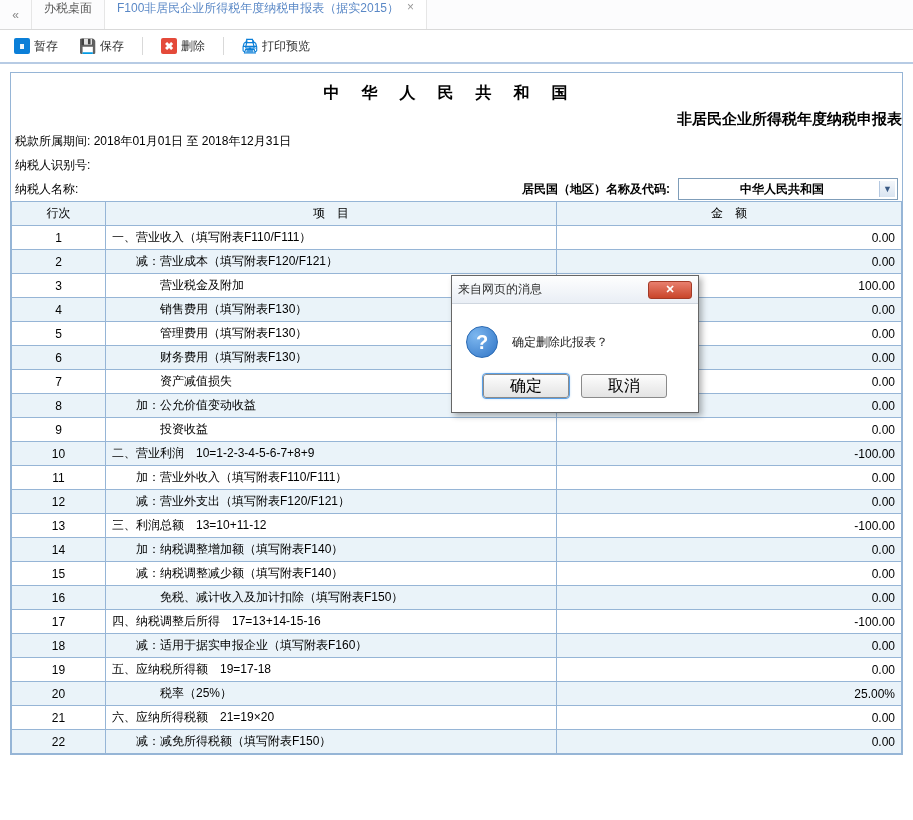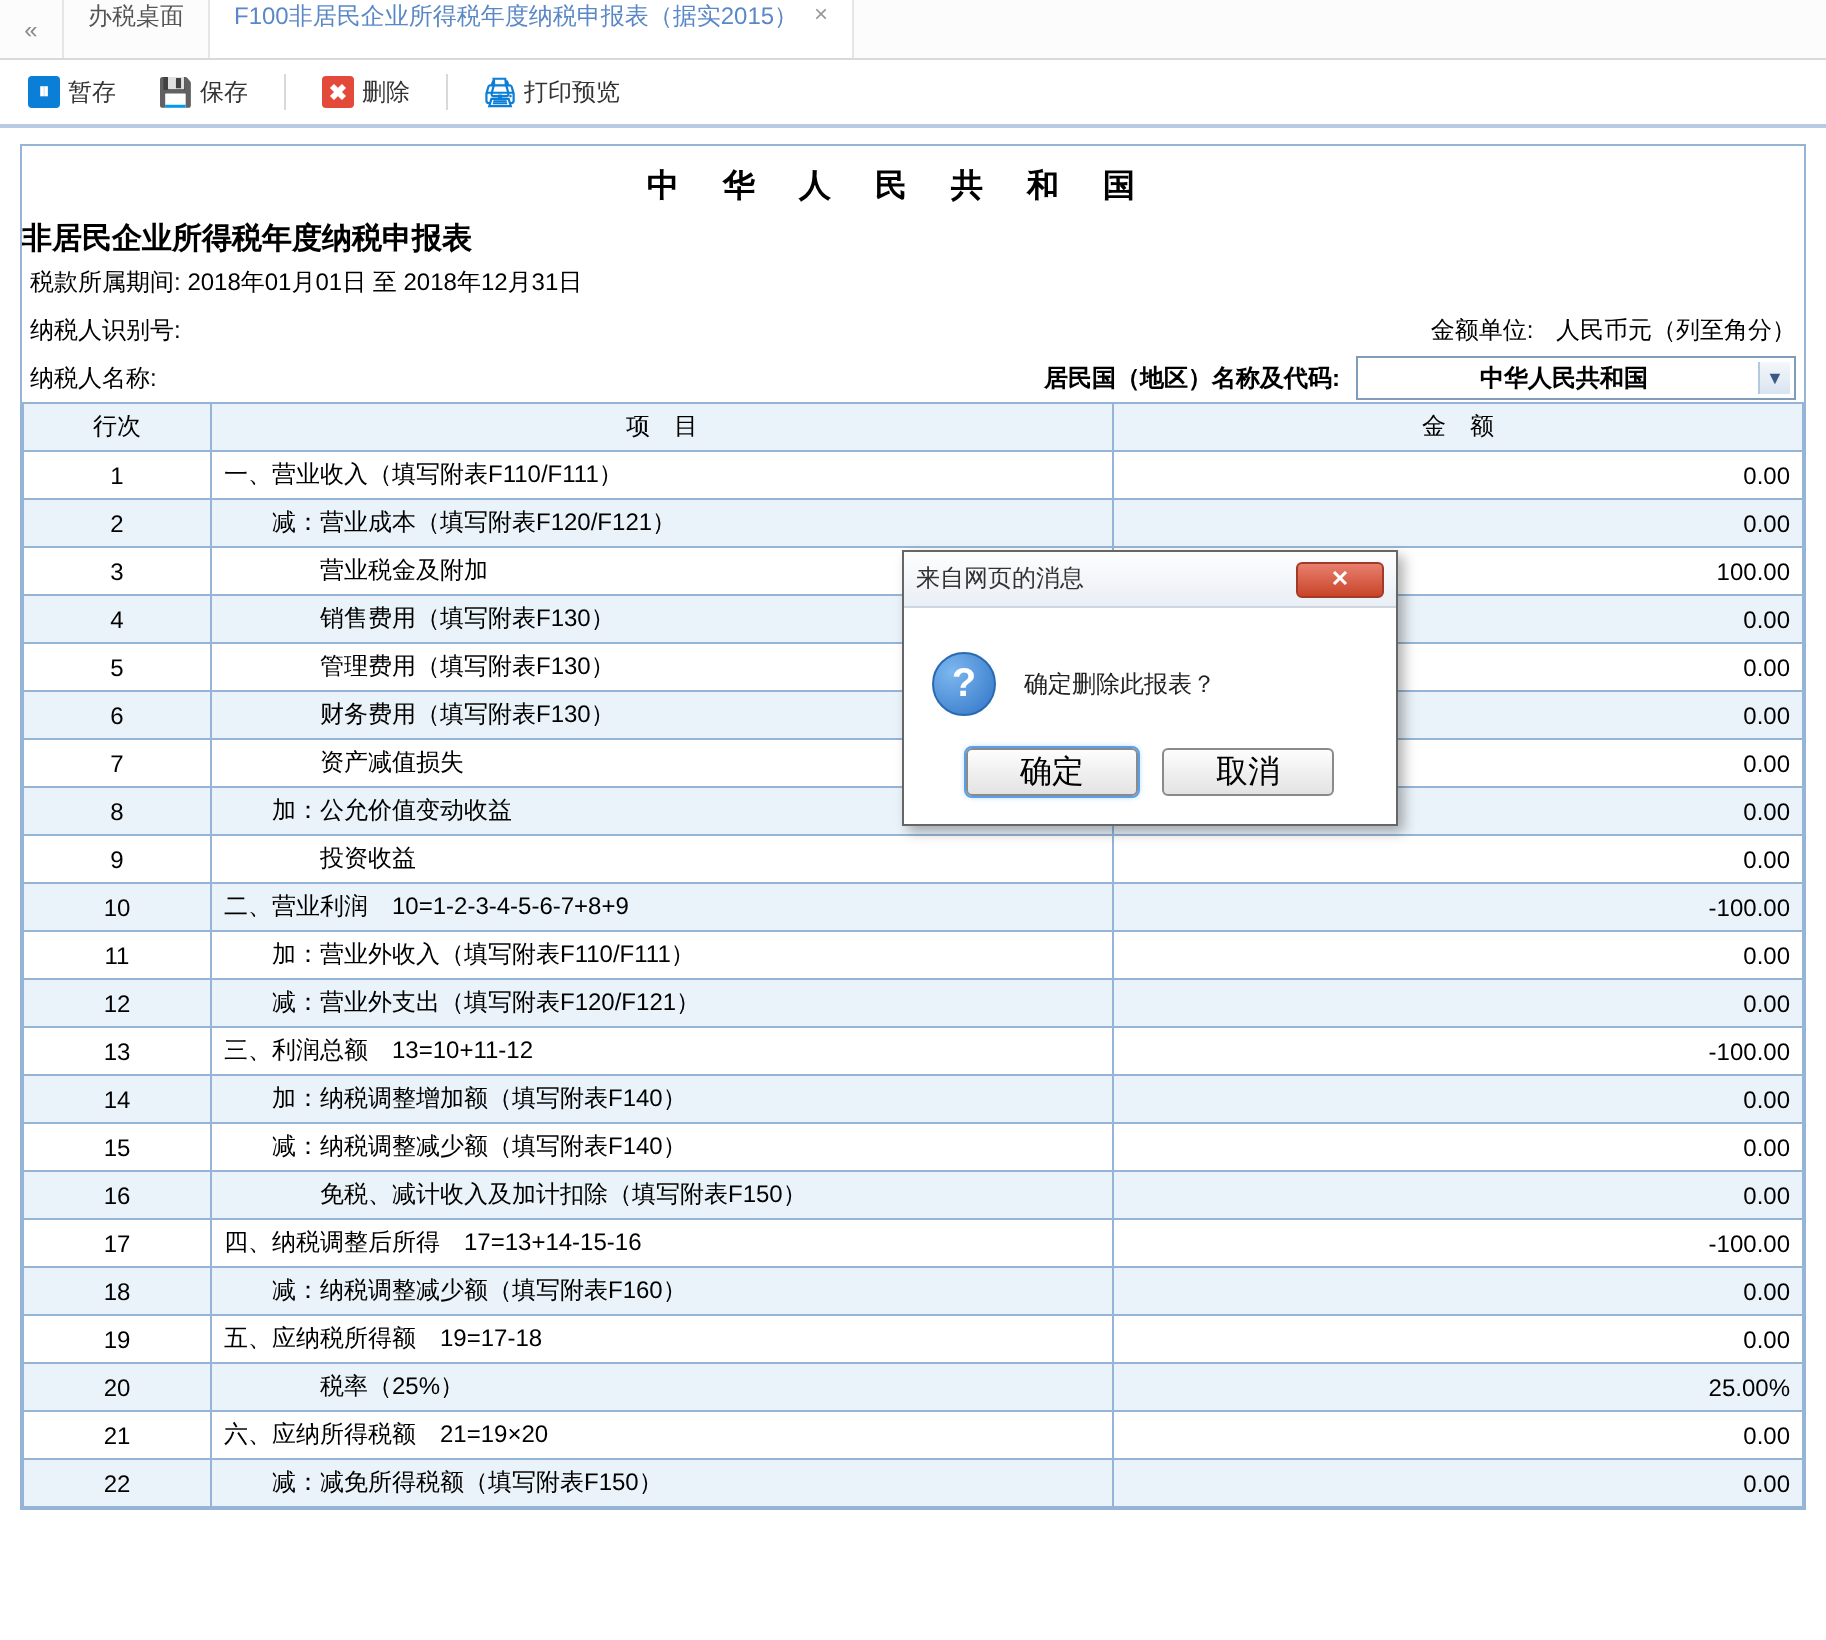--- a/index.html
+++ b/index.html
@@ -19,21 +19,21 @@
     .tb-ic-pause { background: #0b7fd8; color: #fff; }
     .tb-ic-save { color: #0b7fd8; font-size: 14px; }
     .tb-ic-del { background: #e44a3a; color: #fff; }
     .tb-ic-print { color: #0b7fd8; font-size: 14px; }
     .tb-sep { width: 1px; height: 18px; background: #d9d9d9; margin: 0 2px; }
 
     
     .sheet { padding: 8px 10px 12px 10px; }
     .sheet-inner { border: 1px solid #96b5d6; padding: 0 0 0 0; }
     .title1 { text-align: center; font-size: 16px; font-weight: bold; letter-spacing: 22px; padding-top: 10px; }
-    .title2 { text-align: left; font-size: 15px; font-weight: bold; padding-top: 6px; }
+    .title2 { text-align: right; font-size: 15px; font-weight: bold; padding-top: 6px; }
     .title3 { text-align: center; font-size: 13px; padding: 8px 0 14px 0; }
     .meta-row { display: flex; padding: 2px 4px; height: 24px; align-items: center; }
     .meta-left { flex: 1; }
     .meta-right { text-align: right; }
     .meta-right-lbl { margin-right: 8px; }
     .region-select { display: flex; align-items: center; font-weight: bold; }
     .sel { border: 1px solid #7f9db9; background: #fff; width: 220px; height: 22px; display: flex; align-items: center; padding: 0 18px 0 6px; position: relative; justify-content: center; }
     .sel-arrow { position: absolute; right: 2px; top: 2px; bottom: 2px; width: 16px; background: linear-gradient(#f4f7fb,#d9e4f1); border-left: 1px solid #b4c8e0; display: flex; align-items: center; justify-content: center; font-size: 9px; color: #3a5a85; }
 
     table.grid { width: 100%; border-collapse: collapse; table-layout: fixed; }
@@ -103,24 +103,20 @@
     <div class="meta-row">
       <div class="meta-left">
         <span>税款所属期间:</span>
         <span>2018年01月01日 至 2018年12月31日</span>
       </div>
     </div>
     <div class="meta-row">
       <div class="meta-left">
         <span>纳税人识别号:</span>
       </div>
-      <div class="meta-right">
-        <span class="meta-right-lbl">金额单位:</span>
-        <span>人民币元（列至角分）</span>
-      </div>
     </div>
     <div class="meta-row">
       <div class="meta-left">
         <span>纳税人名称:</span>
       </div>
       <div class="region-select">
         <span class="meta-right-lbl">居民国（地区）名称及代码:</span>
         <div class="sel">
           <span>中华人民共和国</span>
           <span class="sel-arrow">▼</span>
@@ -217,21 +213,21 @@
             <td class="col-item">　　　　免税、减计收入及加计扣除（填写附表F150）</td>
             <td class="col-amt">0.00</td>
           </tr>
           <tr class="zebra1">
             <td class="col-idx">17</td>
             <td class="col-item">四、纳税调整后所得　17=13+14-15-16</td>
             <td class="col-amt">-100.00</td>
           </tr>
           <tr class="zebra0">
             <td class="col-idx">18</td>
-            <td class="col-item">　　减：纳税调整减少额（填写附表F160）</td>
+            <td class="col-item">　　减：适用于据实申报企业（填写附表F160）</td>
             <td class="col-amt">0.00</td>
           </tr>
           <tr class="zebra1">
             <td class="col-idx">19</td>
             <td class="col-item">五、应纳税所得额　19=17-18</td>
             <td class="col-amt">0.00</td>
           </tr>
           <tr class="zebra0">
             <td class="col-idx">20</td>
             <td class="col-item">　　　　税率（25%）</td>

